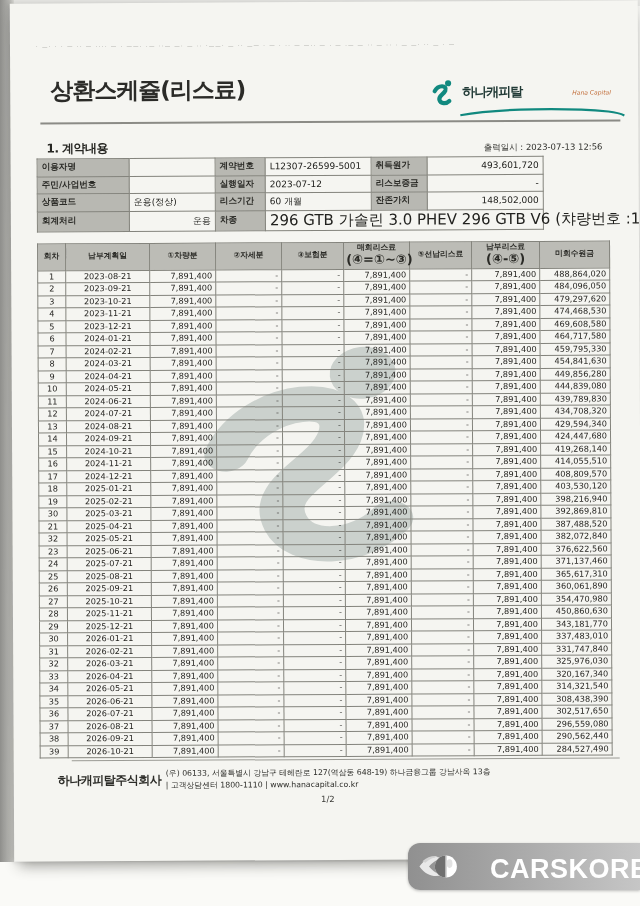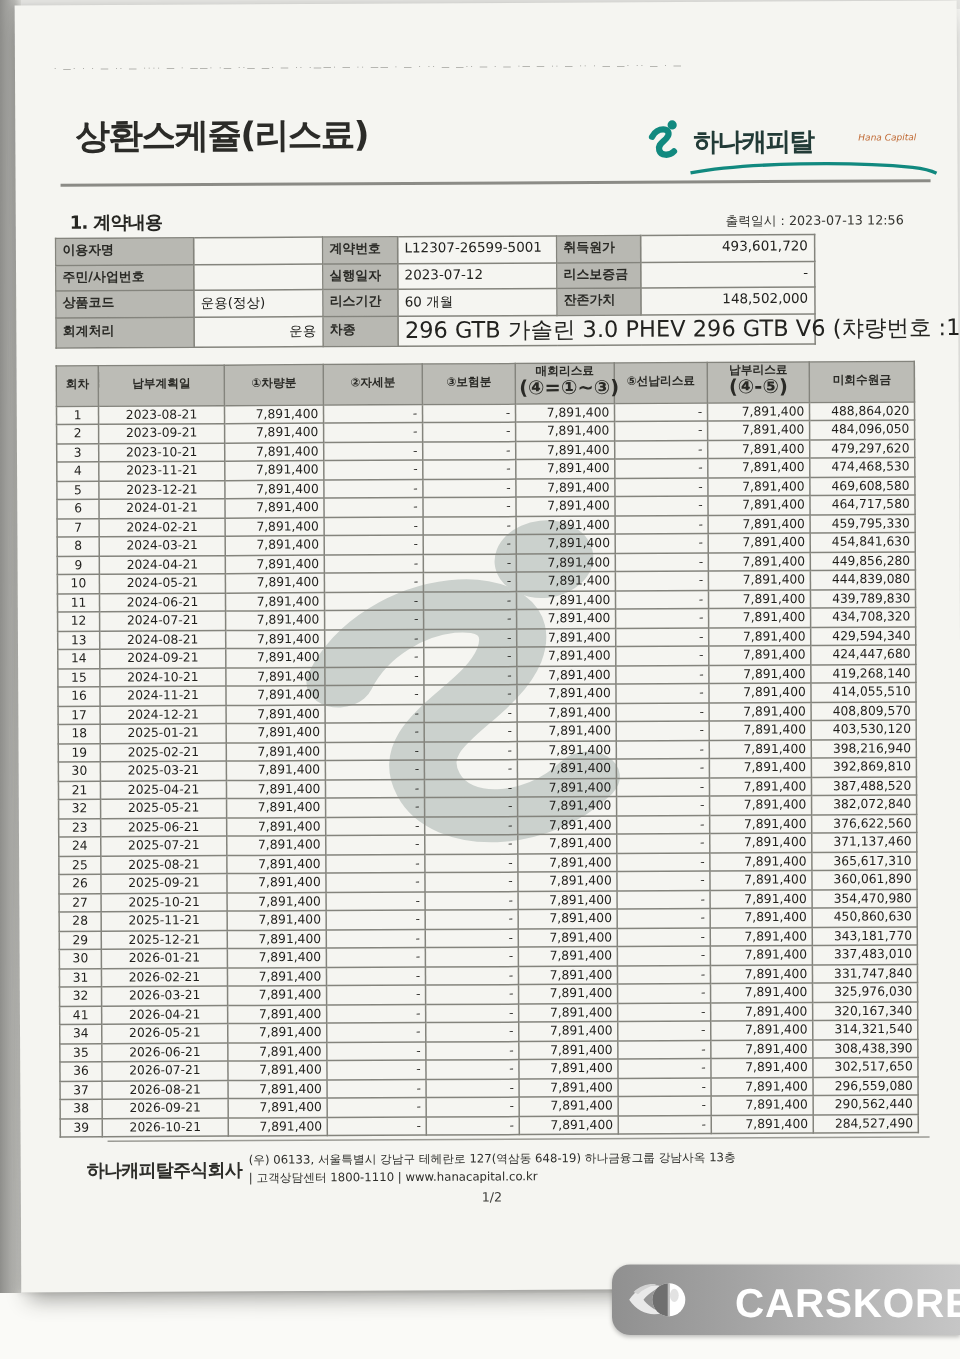--- a/index.html
+++ b/index.html
@@ -22,21 +22,21 @@
   }
 
   .noise-line{position:absolute;left:26px;top:40px;width:420px;
     font-size:5px;letter-spacing:1.5px;color:#7d7d78;white-space:nowrap;overflow:hidden;}
 
   .doc-title{position:absolute;left:40px;top:72px;font-size:23px;font-weight:bold;
     color:#2b2b28;letter-spacing:-1px;}
 
   .logo{position:absolute;left:420px;top:78px;width:200px;height:40px;}
   .logo-mark{position:absolute;left:0;top:0;width:28px;height:28px;color:#11897f;}
-  .logo-text{position:absolute;left:32px;top:4px;font-size:17px;font-weight:bold;
+  .logo-text{position:absolute;left:32px;top:4px;font-size:13px;font-weight:bold;
     color:#223b37;letter-spacing:-1px;text-align:center;}
   .logo-sub{position:absolute;left:142px;top:10px;font-size:6px;font-style:italic;
     color:#c06a35;white-space:nowrap;}
   .logo-swoosh{position:absolute;left:28px;top:24px;width:168px;height:12px;}
 
   .title-rule{position:absolute;left:30px;top:119px;width:580px;height:2px;background:#8b8b86;}
 
   .sec-heading{position:absolute;font-size:12px;font-weight:bold;color:#262622;letter-spacing:-0.5px;}
   .h1{left:36px;top:137px;}
   .h2{left:30px;top:226px;margin-top:16px;}
@@ -557,21 +557,21 @@
             <td class="c1">2026-03-21</td>
             <td class="c2">7,891,400</td>
             <td class="c3">-</td>
             <td class="c4">-</td>
             <td class="c5">7,891,400</td>
             <td class="c6">-</td>
             <td class="c7">7,891,400</td>
             <td class="c8">325,976,030</td>
           </tr>
           <tr>
-            <td class="c0">41</td>
+            <td class="c0">33</td>
             <td class="c1">2026-04-21</td>
             <td class="c2">7,891,400</td>
             <td class="c3">-</td>
             <td class="c4">-</td>
             <td class="c5">7,891,400</td>
             <td class="c6">-</td>
             <td class="c7">7,891,400</td>
             <td class="c8">320,167,340</td>
           </tr>
           <tr>

